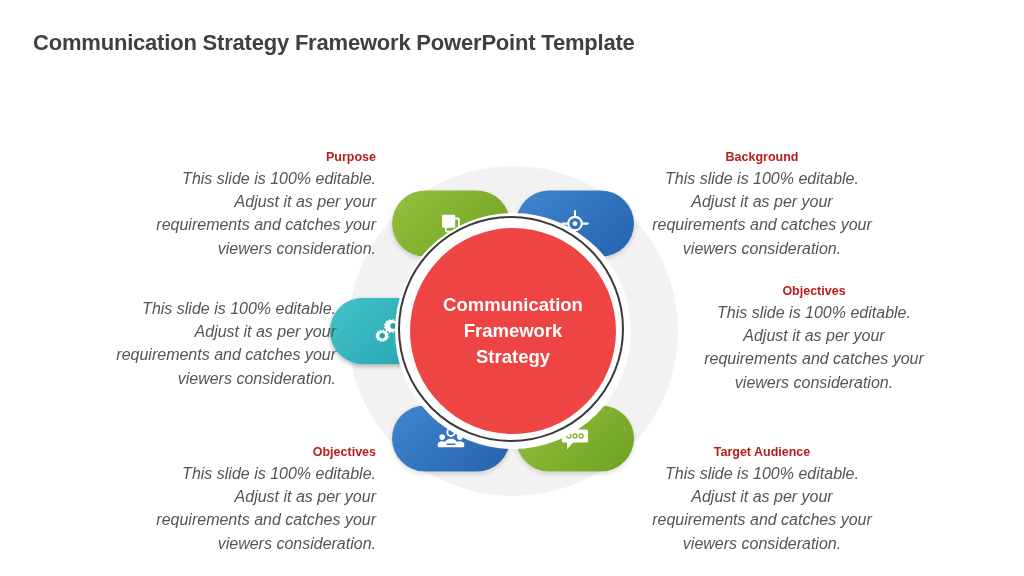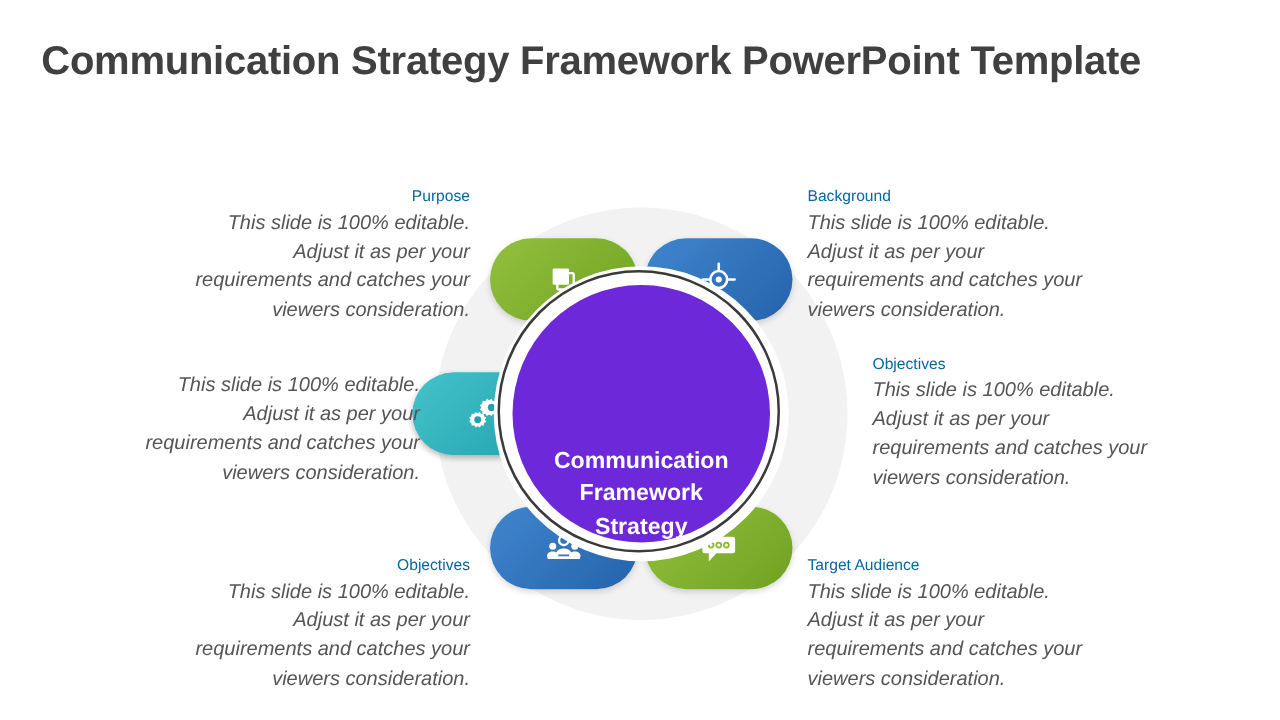--- a/index.html
+++ b/index.html
@@ -14,21 +14,21 @@
     overflow: hidden;
     font-family: "Liberation Sans", sans-serif;
     color: #404040;
   }
 
   
   .slide-title {
     position: absolute;
     left: 33px;
     top: 30px;
-    font-size: 32px;
+    font-size: 22px;
     font-weight: bold;
     letter-spacing: -0.2px;
     color: #404040;
     white-space: nowrap;
   }
 
   
   .diagram {
     position: absolute;
     left: 348px;
@@ -56,23 +56,23 @@
     width: 226px; height: 226px;
     border-radius: 50%;
     border: 2.5px solid #3a3a3a;
     box-sizing: border-box;
   }
   .hub {
     position: absolute;
     left: 62px; top: 62px;
     width: 206px; height: 206px;
     border-radius: 50%;
-    background: #6d28d9;
+    background: #ef4444;
     display: flex;
-    align-items: flex-end;
+    align-items: center;
     justify-content: center;
   }
   .hub-text {
     color: #ffffff;
     font-size: 18.5px;
     font-weight: bold;
     line-height: 1.42;
     text-align: center;
     width: 160px;
   }
@@ -99,31 +99,31 @@
   }
   .petal .ico svg { display: block; width: 100%; height: 100%; }
 
   
   .info {
     position: absolute;
     width: 232px;
   }
   .info .heading {
     font-size: 12.5px;
-    font-weight: normal;
-    color: #0369a1;
+    font-weight: bold;
+    color: #b91c1c;
     margin-bottom: 3px;
   }
   .info .body {
     font-size: 16px;
     font-style: italic;
     line-height: 1.45;
     color: #555555;
   }
-  .info.right-side { text-align: left; }
+  .info.right-side { text-align: center; }
   .info.left-side  { text-align: right; }
 
   .info-purpose        { left: 144px; top: 150px; }
   .info-approach       { left: 104px; top: 297px; }
   .info-messaging      { left: 144px; top: 305px; top: 445px; }
   .info-background     { left: 646px; top: 150px; }
   .info-objectives     { left: 698px; top: 284px; }
   .info-target         { left: 646px; top: 445px; }
 </style>
 </head>

